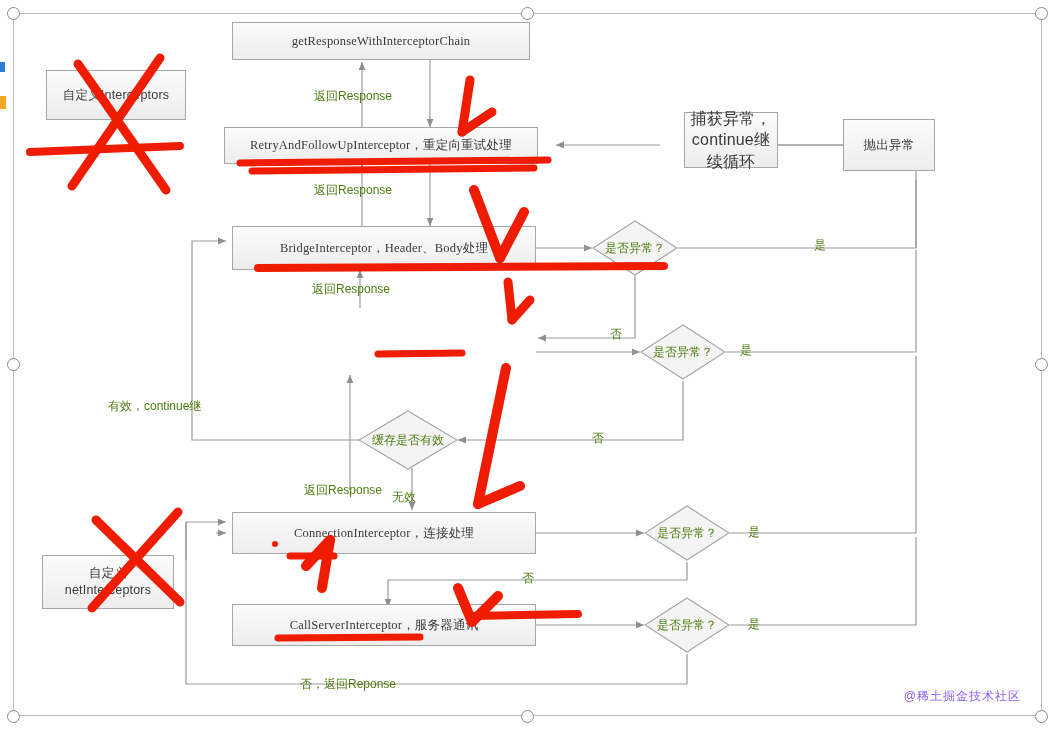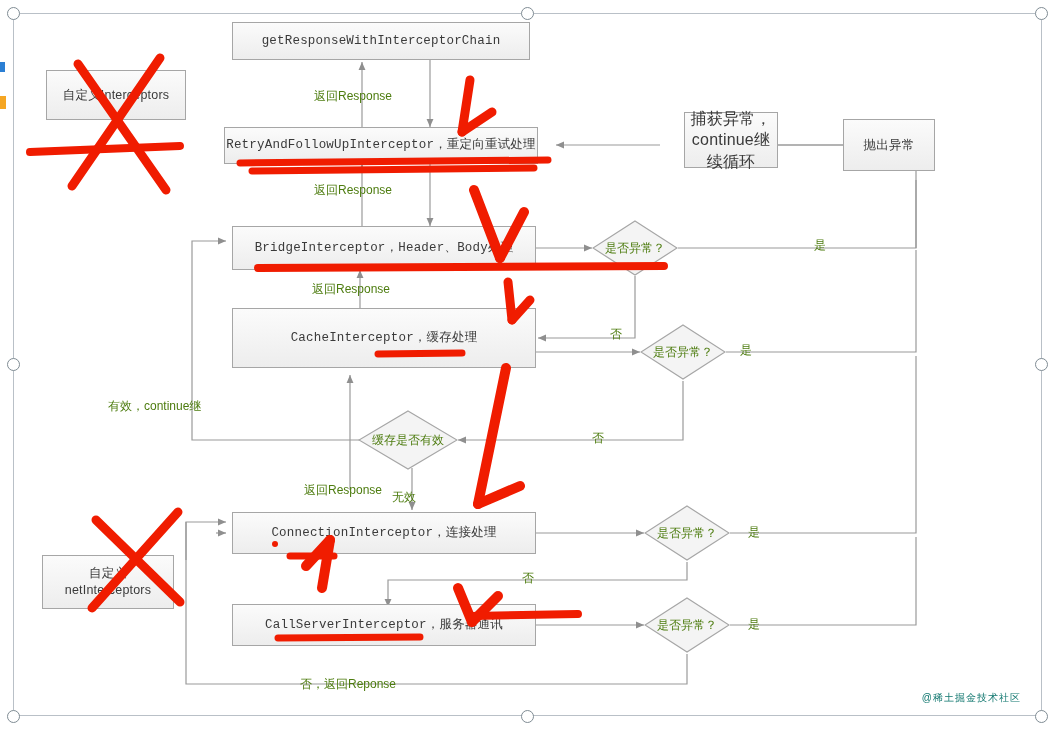--- a/index.html
+++ b/index.html
@@ -15,33 +15,33 @@
   .handle{position:absolute;width:13px;height:13px;border-radius:50%;
           background:#ffffff;border:1px solid #7f8c94;box-sizing:border-box;z-index:40;}
 
   
   .stray{position:absolute;z-index:5;}
 
   
   .node{position:absolute;box-sizing:border-box;border:1px solid #a6a6a6;
         background:linear-gradient(#fbfbfb,#ededed);
         display:flex;align-items:center;justify-content:center;text-align:center;
-        font-family:Liberation Mono, monospace;
+        font-family:Liberation Serif, serif;
         font-size:12.5px;color:#3a3a3a;line-height:1.35;letter-spacing:.2px;z-index:10;}
   .node.plain{font-family:"Liberation Sans","DejaVu Sans",sans-serif;font-size:12.5px;}
 
   .diamond{position:absolute;z-index:10;}
   .diamond .dlabel{position:absolute;left:0;top:0;width:100%;height:100%;
         display:flex;align-items:center;justify-content:center;
         font-size:12px;color:#4d7c0f;font-family:"Liberation Sans","DejaVu Sans",sans-serif;}
 
   .lbl{position:absolute;font-size:12px;color:#4d7c0f;z-index:12;white-space:nowrap;
        font-family:"Liberation Sans","DejaVu Sans",sans-serif;background:transparent;}
 
-  .watermark{position:absolute;right:34px;bottom:24px;font-size:10px;color:#0f766e;
+  .watermark{position:absolute;right:34px;bottom:24px;font-size:12px;color:#8b5cf6;
              letter-spacing:1px;z-index:12;}
 
   svg.layer{position:absolute;left:0;top:0;width:1055px;height:729px;overflow:visible;}
   svg.lines{z-index:8;}
   svg.marks{z-index:30;}
 </style>
 </head>
 <body>
 
 <div id="stage">
@@ -140,23 +140,20 @@
   </div>
 
   <div class="node plain" style="left:843px;top:119px;width:92px;height:52px;">
     <span>抛出异常</span>
   </div>
 
   <div class="node" style="left:232px;top:226px;width:304px;height:44px;">
     <span>BridgeInterceptor，Header、Body处理</span>
   </div>
 
-  <div class="node" style="left:232px;top:308px;width:304px;height:60px;">
-    <span>CacheInterceptor，缓存处理</span>
-  </div>
 
   <div class="node plain" style="left:42px;top:555px;width:132px;height:54px;white-space:pre-line;">
     <span>自定义
 netInterceptors</span>
   </div>
 
   <div class="node" style="left:232px;top:512px;width:304px;height:42px;">
     <span>ConnectionInterceptor，连接处理</span>
   </div>
 

